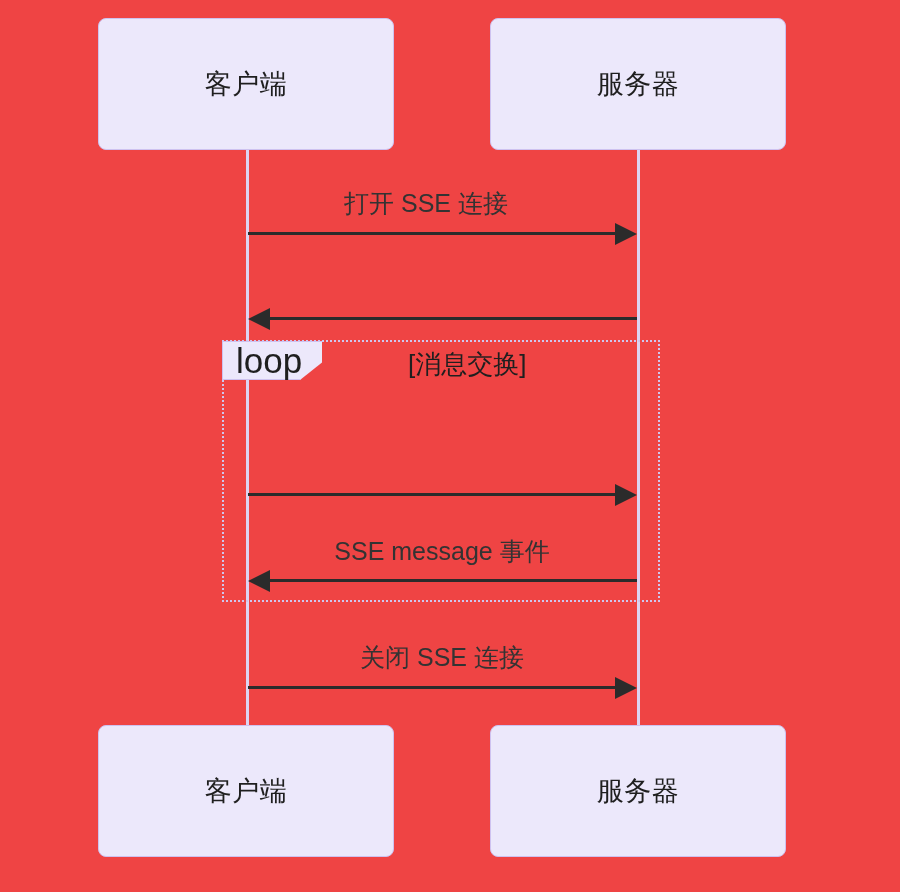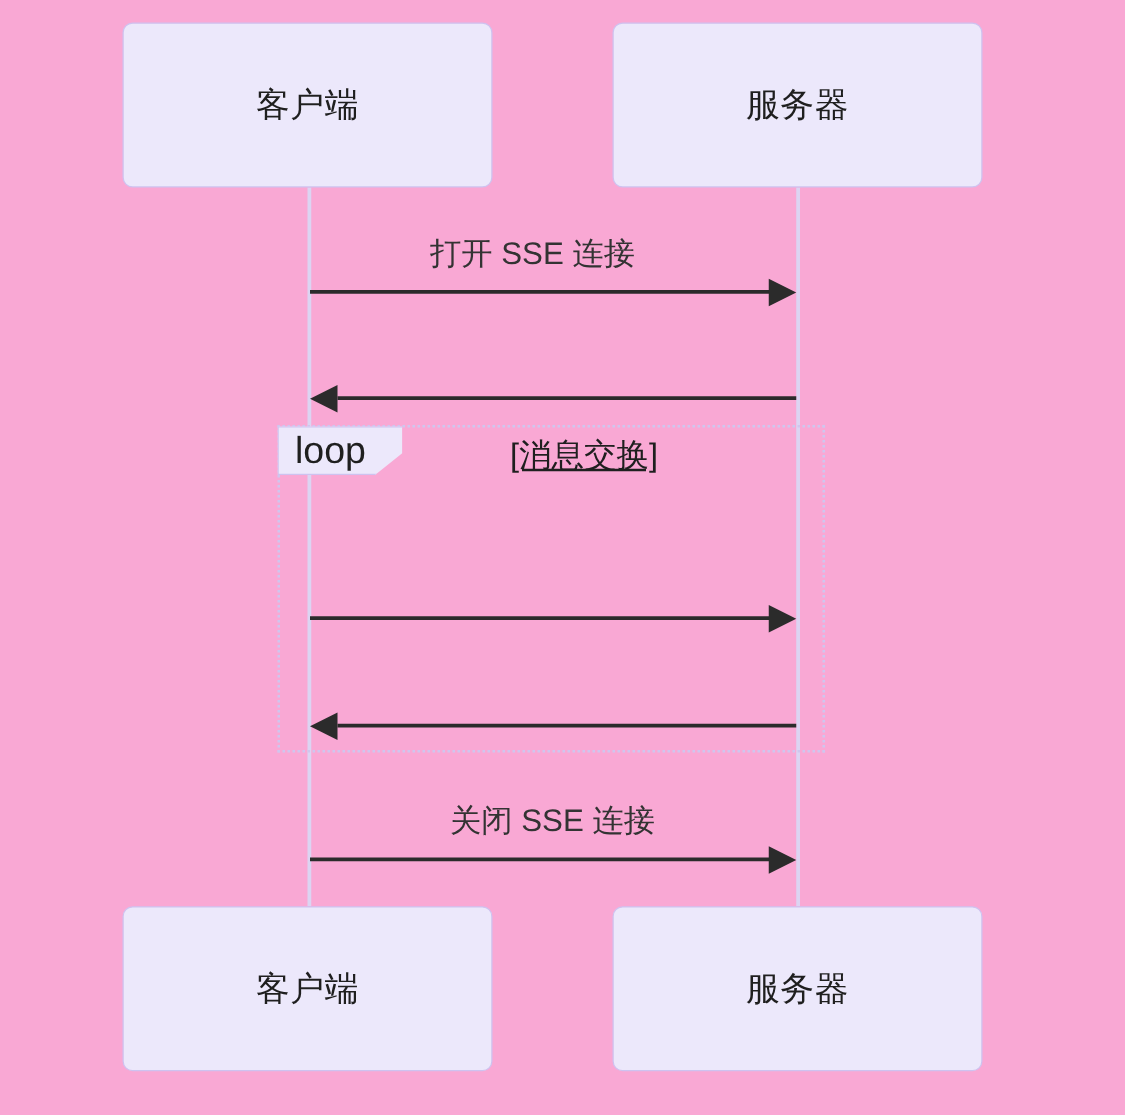--- a/index.html
+++ b/index.html
@@ -7,21 +7,21 @@
     padding: 0;
     background: #ffffff;
   }
   body {
     font-family: "Liberation Sans", "DejaVu Sans", sans-serif;
   }
   #diagram-canvas {
     position: relative;
     width: 900px;
     height: 892px;
-    background: #f9a8d4;
+    background: #ef4444;
     overflow: hidden;
   }
 
   
   .participant-box {
     position: absolute;
     width: 296px;
     height: 132px;
     background: #ECE8FB;
     border: 1.4px solid #CEC2F0;
@@ -80,36 +80,35 @@
     border-bottom: 1.4px solid #CEC2F0;
     box-sizing: border-box;
     -webkit-clip-path: polygon(0 0, 100% 0, 100% 55%, 78% 100%, 0 100%);
     clip-path: polygon(0 0, 100% 0, 100% 55%, 78% 100%, 0 100%);
     z-index: 5;
   }
   #loop-tab-label {
     position: absolute;
     left: 236px;
     top: 347px;
-    font-size: 30px;
+    font-size: 35px;
     color: #1f1f1f;
     line-height: 28px;
     z-index: 6;
     white-space: nowrap;
   }
   #loop-condition-label {
     position: absolute;
     left: 408px;
     top: 350px;
     font-size: 26px;
     color: #1f1f1f;
     line-height: 28px;
     z-index: 6;
     white-space: nowrap;
-    text-decoration: underline;
   }
   .msg-label {
     position: absolute;
     font-size: 25px;
     color: #333333;
     white-space: nowrap;
     line-height: 30px;
     transform: translateX(-50%);
     z-index: 4;
   }
@@ -153,20 +152,21 @@
   <div class="msg-label" style="left:426px; top:188px;">打开 SSE 连接</div>
   <div class="msg-line" style="left:248px; top:232px; width:368px;"></div>
   <div class="arrowhead right" style="left:615px; top:222.5px;"></div>
 
   <div class="msg-line" style="left:270px; top:317px; width:367px;"></div>
   <div class="arrowhead left" style="left:248px; top:307.5px;"></div>
 
   <div class="msg-line" style="left:248px; top:493px; width:368px;"></div>
   <div class="arrowhead right" style="left:615px; top:483.5px;"></div>
 
+  <div class="msg-label" style="left:442px; top:536px;">SSE message 事件</div>
   <div class="msg-line" style="left:270px; top:579px; width:367px;"></div>
   <div class="arrowhead left" style="left:248px; top:569.5px;"></div>
 
   <div class="msg-label" style="left:442px; top:642px;">关闭 SSE 连接</div>
   <div class="msg-line" style="left:248px; top:686px; width:368px;"></div>
   <div class="arrowhead right" style="left:615px; top:676.5px;"></div>
 
   <div class="participant-box" id="client-box-bottom">
     <span class="participant-label">客户端</span>
   </div>

